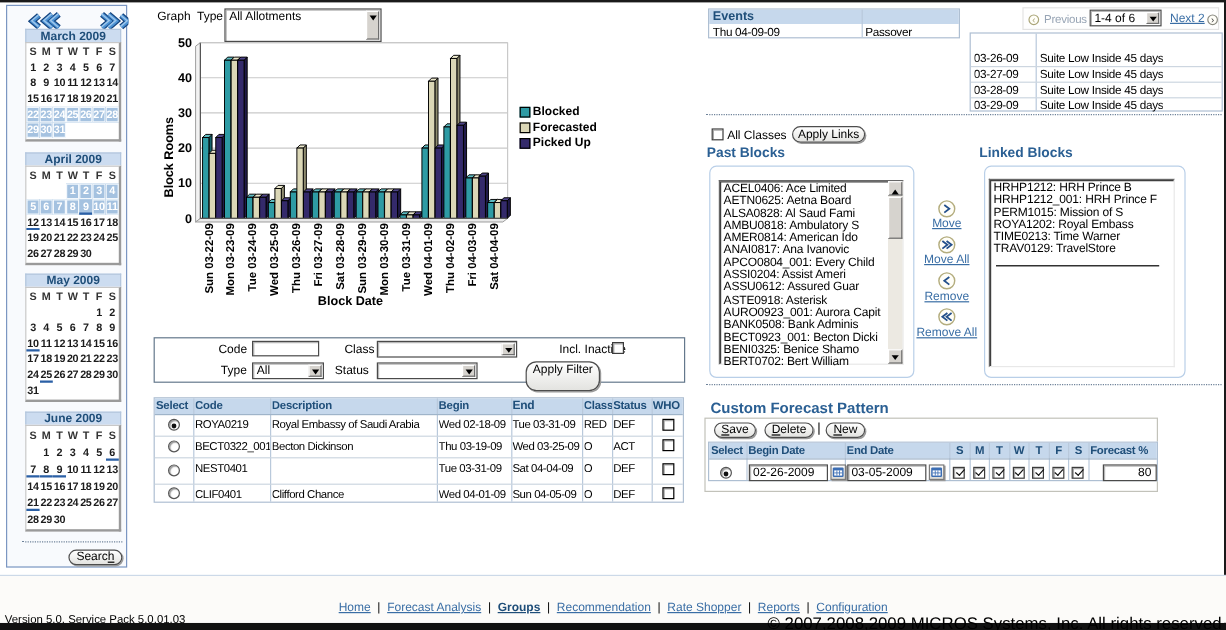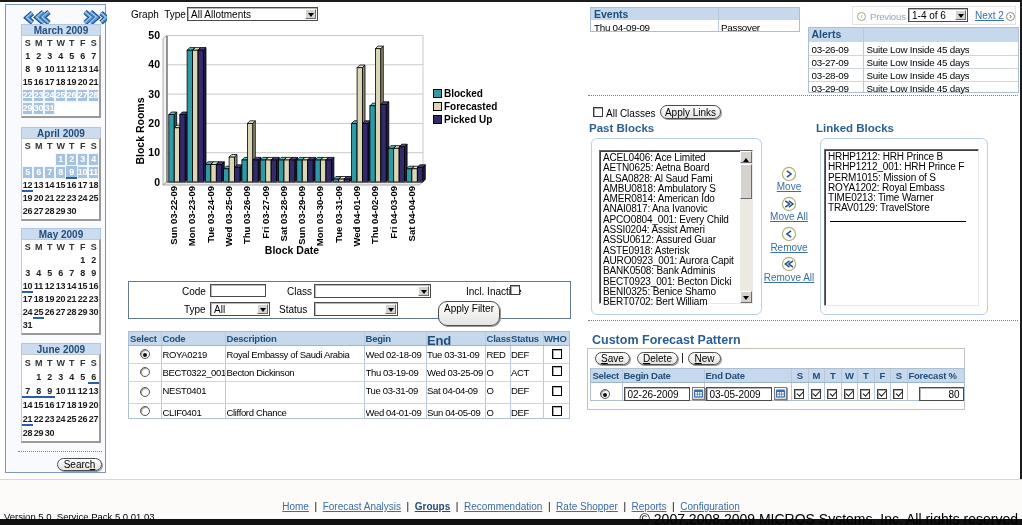--- a/index.html
+++ b/index.html
@@ -318,21 +318,21 @@
           <span class="dc"></span>
           <span class="dc"></span>
           <span class="dc"></span>
         </div>
       </div>
     </div>
     <div class="dots" style="left:12px;top:446px;width:84px;border-top-width:1px"></div>
     <div class="btn" style="left:51px;top:453px;width:45px;height:13px;line-height:12px">Searc<span style="text-decoration:underline">h</span></div>
   </div>
 <div class="lbl" style="left:131px;top:9px;font-size:10px">Graph&nbsp; Type</div>
-<div class="dd" style="left:187px;top:7px;width:131px;height:14px">
+<div class="dd" style="left:187px;top:7px;width:131px;height:28px">
     <span>All Allotments</span>
     <i class="ddb"></i>
   </div>
 <svg width="372" height="238" style="position:absolute;left:130px;top:28px">
     <line x1="37.0" y1="124.7" x2="293.0" y2="124.7" stroke="#c9c9c9" stroke-width="1"></line>
     <line x1="37.0" y1="95.4" x2="293.0" y2="95.4" stroke="#c9c9c9" stroke-width="1"></line>
     <line x1="37.0" y1="66.1" x2="293.0" y2="66.1" stroke="#c9c9c9" stroke-width="1"></line>
     <line x1="37.0" y1="36.8" x2="293.0" y2="36.8" stroke="#c9c9c9" stroke-width="1"></line>
     <line x1="37.0" y1="7.5" x2="293.0" y2="7.5" stroke="#c9c9c9" stroke-width="1"></line>
     <line x1="293.0" y1="7.5" x2="293.0" y2="154.0" stroke="#c9c9c9" stroke-width="1"></line>
@@ -516,21 +516,21 @@
     <span></span>
     <i class="ddb"></i>
   </div>
 <div class="btn" style="left:438px;top:301px;width:62px;height:25px;line-height:13px">Apply Filter</div>
 <div class="tbl" style="left:127.5px;top:331px;width:442.5px;height:88px">
     <div class="thead" style="position:absolute;left:0;top:0;right:0;height:13px"></div>
     <div class="cell thead" style="left:1.5px;top:1px;width:31.5px;height:12px;font-size:9.5px;letter-spacing:-0.2px;background:none">Select</div>
     <div class="cell thead" style="left:34.0px;top:1px;width:63.0px;height:12px;font-size:9.5px;letter-spacing:-0.2px;background:none">Code</div>
     <div class="cell thead" style="left:98.0px;top:1px;width:138.0px;height:12px;font-size:9.5px;letter-spacing:-0.2px;background:none">Description</div>
     <div class="cell thead" style="left:237.0px;top:1px;width:60.5px;height:12px;font-size:9.5px;letter-spacing:-0.2px;background:none">Begin</div>
-    <div class="cell thead" style="left:298.5px;top:1px;width:58.5px;height:16px;font-size:13px;letter-spacing:-0.2px;background:none">End</div>
+    <div class="cell thead" style="left:298.5px;top:1px;width:58.5px;height:16px;font-size:10px;letter-spacing:-0.2px;background:none">End</div>
     <div class="cell thead" style="left:358.0px;top:1px;width:23.5px;height:12px;font-size:9.5px;letter-spacing:-0.2px;background:none">Class</div>
     <div class="cell thead" style="left:382.5px;top:1px;width:32px;height:12px;font-size:9.5px;letter-spacing:-0.2px;background:none">Status</div>
     <div class="cell thead" style="left:415.5px;top:1px;width:27.5px;height:12px;font-size:9.5px;letter-spacing:-0.2px;background:none">WHO</div>
     <div class="vline" style="left:32.5px"></div>
     <div class="vline" style="left:96.5px"></div>
     <div class="vline" style="left:235.5px"></div>
     <div class="vline" style="left:297px"></div>
     <div class="vline" style="left:356.5px"></div>
     <div class="vline" style="left:381px"></div>
     <div class="vline" style="left:414px"></div>
@@ -579,21 +579,20 @@
 <div class="abs" style="left:852px;top:6px;width:164px;height:19px;border:1px solid #e3e3e3;background:#fefefe"></div>
 <div class="circ" style="left:857px;top:11.5px;width:9px;height:9px;border-color:#aaa578;color:#b0ab80;font-size:8px;line-height:7px">‹</div>
 <div class="lbl" style="left:870px;top:10.5px;color:#98a5b5;font-size:9.6px;letter-spacing:-0.2px">Previous</div>
 <div class="dd" style="left:908px;top:8px;width:60px;height:14px">
     <span>1-4 of 6</span>
     <i class="ddb"></i>
   </div>
 <div class="lbl" style="left:975px;top:10px;font-size:10px"><span class="link">Next 2</span></div>
 <div class="circ" style="left:1006px;top:11.5px;width:9px;height:9px;border-color:#8a8a80;color:#444;font-size:8px;line-height:7px">›</div>
 <div class="tbl" style="left:807.5px;top:27px;width:211px;height:65.5px">
-    <div class="thead" style="position:absolute;left:0;top:0;right:0;height:13.5px;padding-left:3px;font-size:10.5px;line-height:13px">Alerts</div>
     <div class="vline" style="left:54.5px"></div>
     <div class="cell" style="left:3px;top:15.5px;font-size:9.8px">03-26-09</div>
     <div class="cell" style="left:58px;top:15.5px;font-size:9.8px">Suite Low Inside 45 days</div>
     <div class="cell" style="left:3px;top:28.5px;font-size:9.8px">03-27-09</div>
     <div class="cell" style="left:58px;top:28.5px;font-size:9.8px">Suite Low Inside 45 days</div>
     <div class="hline" style="top:26.5px"></div>
     <div class="cell" style="left:3px;top:41.5px;font-size:9.8px">03-28-09</div>
     <div class="cell" style="left:58px;top:41.5px;font-size:9.8px">Suite Low Inside 45 days</div>
     <div class="hline" style="top:39.5px"></div>
     <div class="cell" style="left:3px;top:54.5px;font-size:9.8px">03-29-09</div>

